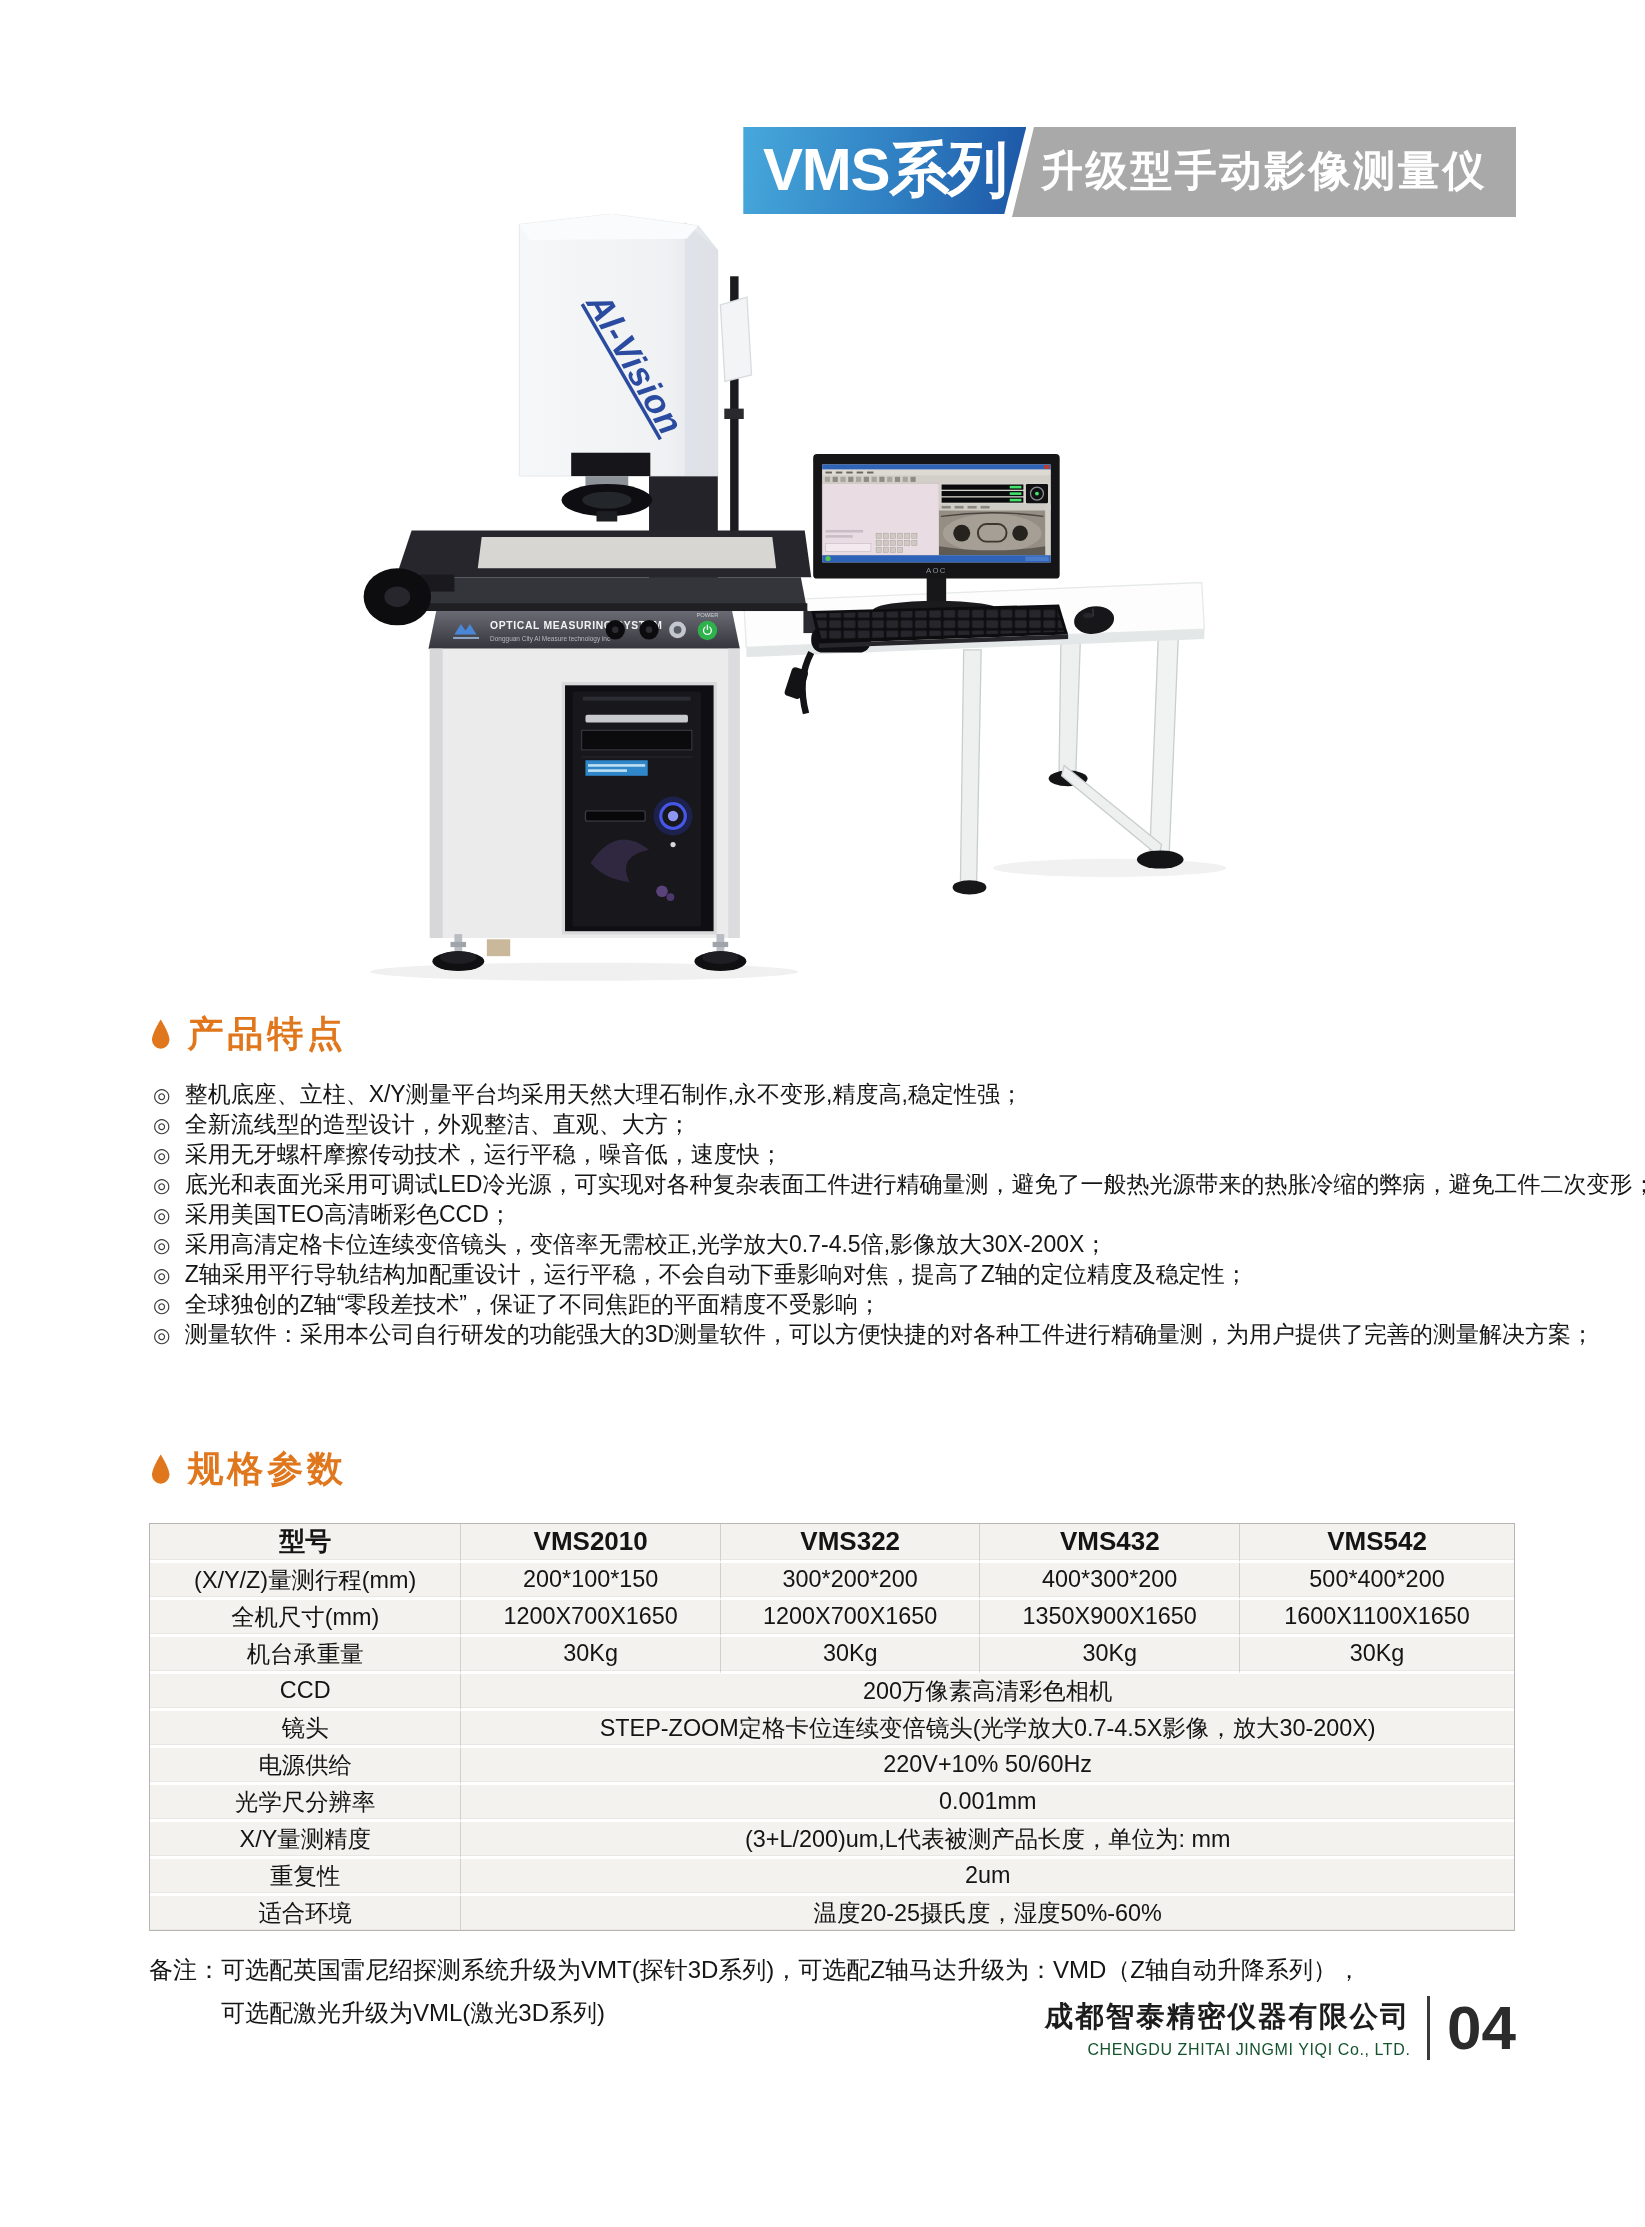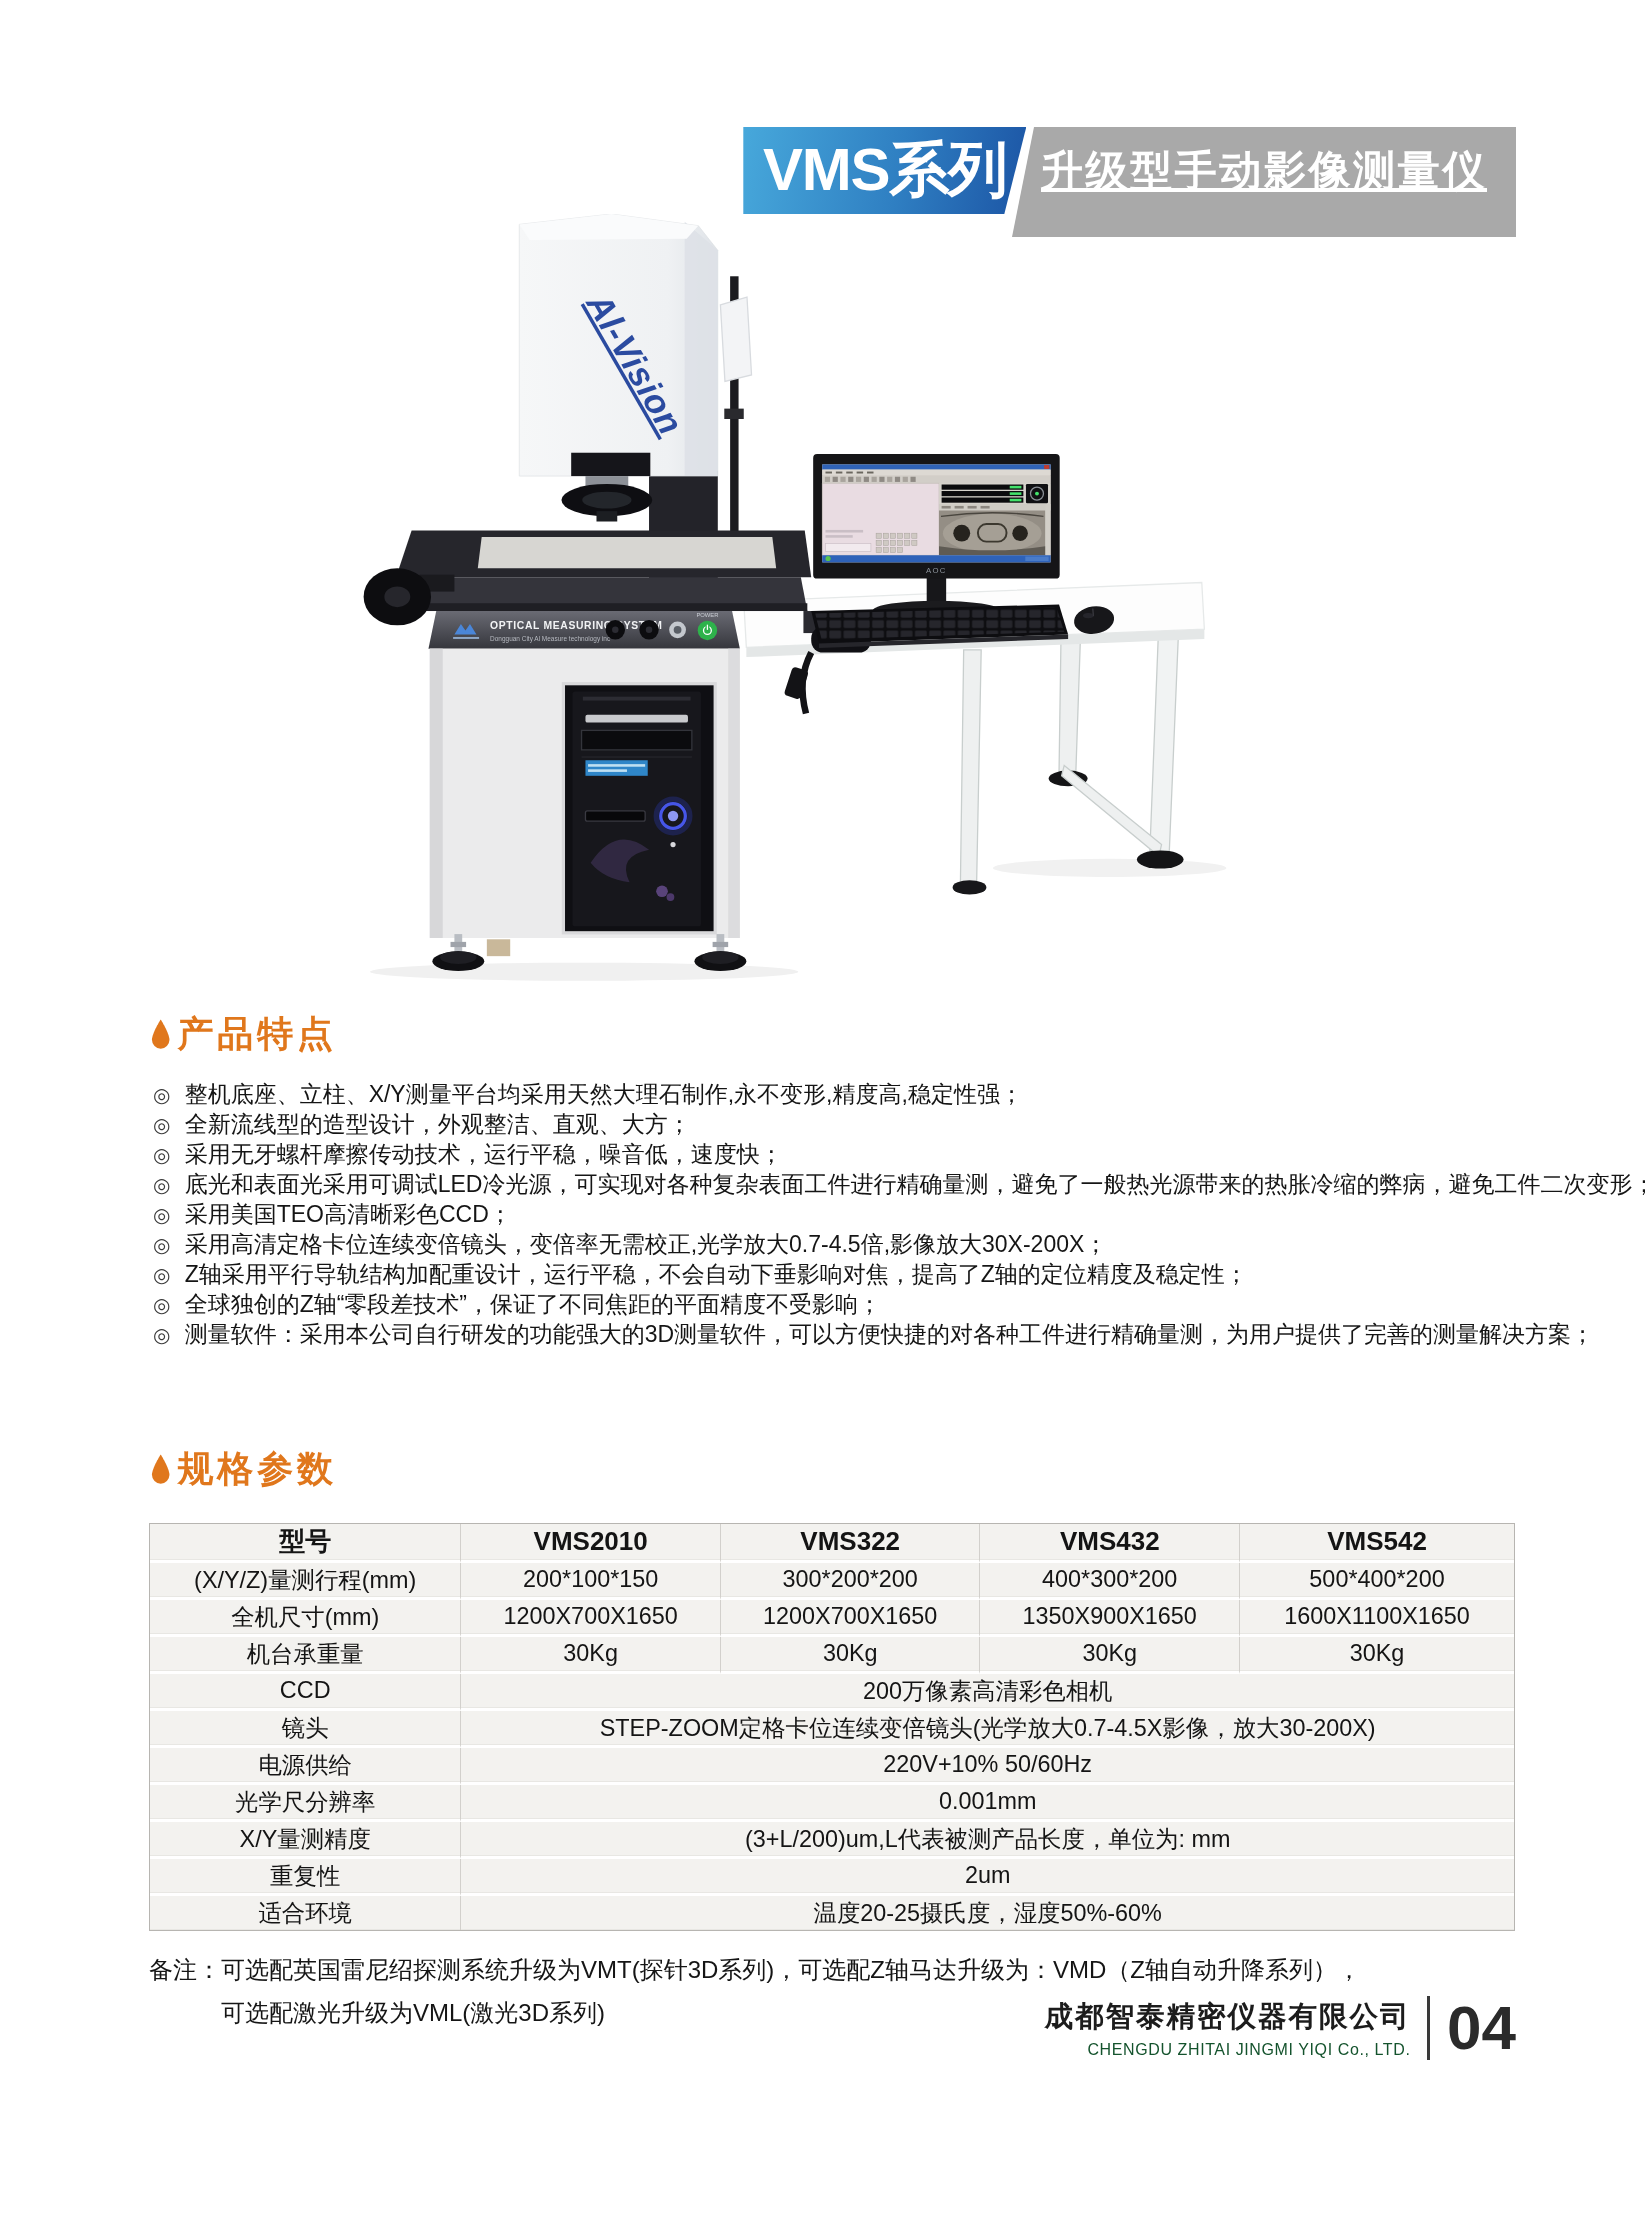--- a/index.html
+++ b/index.html
@@ -16,30 +16,30 @@
   
   .badges{position:absolute;top:127px;right:130px;display:flex;justify-content:flex-end;}
   .badge-blue{
     width:283px;height:87px;
     background:linear-gradient(100deg,#47a8db 0%,#2f7fc2 55%,#1c55a5 100%);
     clip-path:polygon(0 0,100% 0,calc(100% - 22px) 100%,0 100%);
     color:#fff;font-weight:bold;font-size:60px;line-height:86px;
     text-align:center;letter-spacing:-1.3px;
   }
   .badge-gray{
-    width:504px;height:110px;margin-left:-14.3px;
+    width:504px;height:90px;margin-left:-14.3px;
     background:#a9a9a9;
     clip-path:polygon(22px 0,100% 0,100% 100%,0 100%);
     color:#fff;font-weight:bold;font-size:42px;line-height:87px;
-    text-align:center;letter-spacing:2.6px;text-decoration:underline;
+    text-align:center;letter-spacing:2.6px;
   }
   
   .photo{position:absolute;left:357px;top:214px;width:876px;height:772px;}
   
-  .section-head{display:flex;align-items:center;gap:5px;}
+  .section-head{display:flex;align-items:center;gap:15px;}
   .section-head .title{color:#e0771c;font-size:36px;font-weight:bold;letter-spacing:3.9px;}
   
   .features{position:absolute;left:149px;top:1010px;width:1493px;}
   .features ul{list-style:none;margin:19.5px 0 0 3.9px;padding:0;}
   .features li{display:flex;gap:14.3px;font-size:23px;line-height:30px;white-space:nowrap;color:#151515;}
   .features .mark{color:#3a3a3a;font-size:20px;flex:0 0 auto;transform:translateY(1.3px);}
   
   .specs{position:absolute;left:149px;top:1445px;width:1369px;}
   .spec-table{
     margin-top:28.6px;width:1366px;

